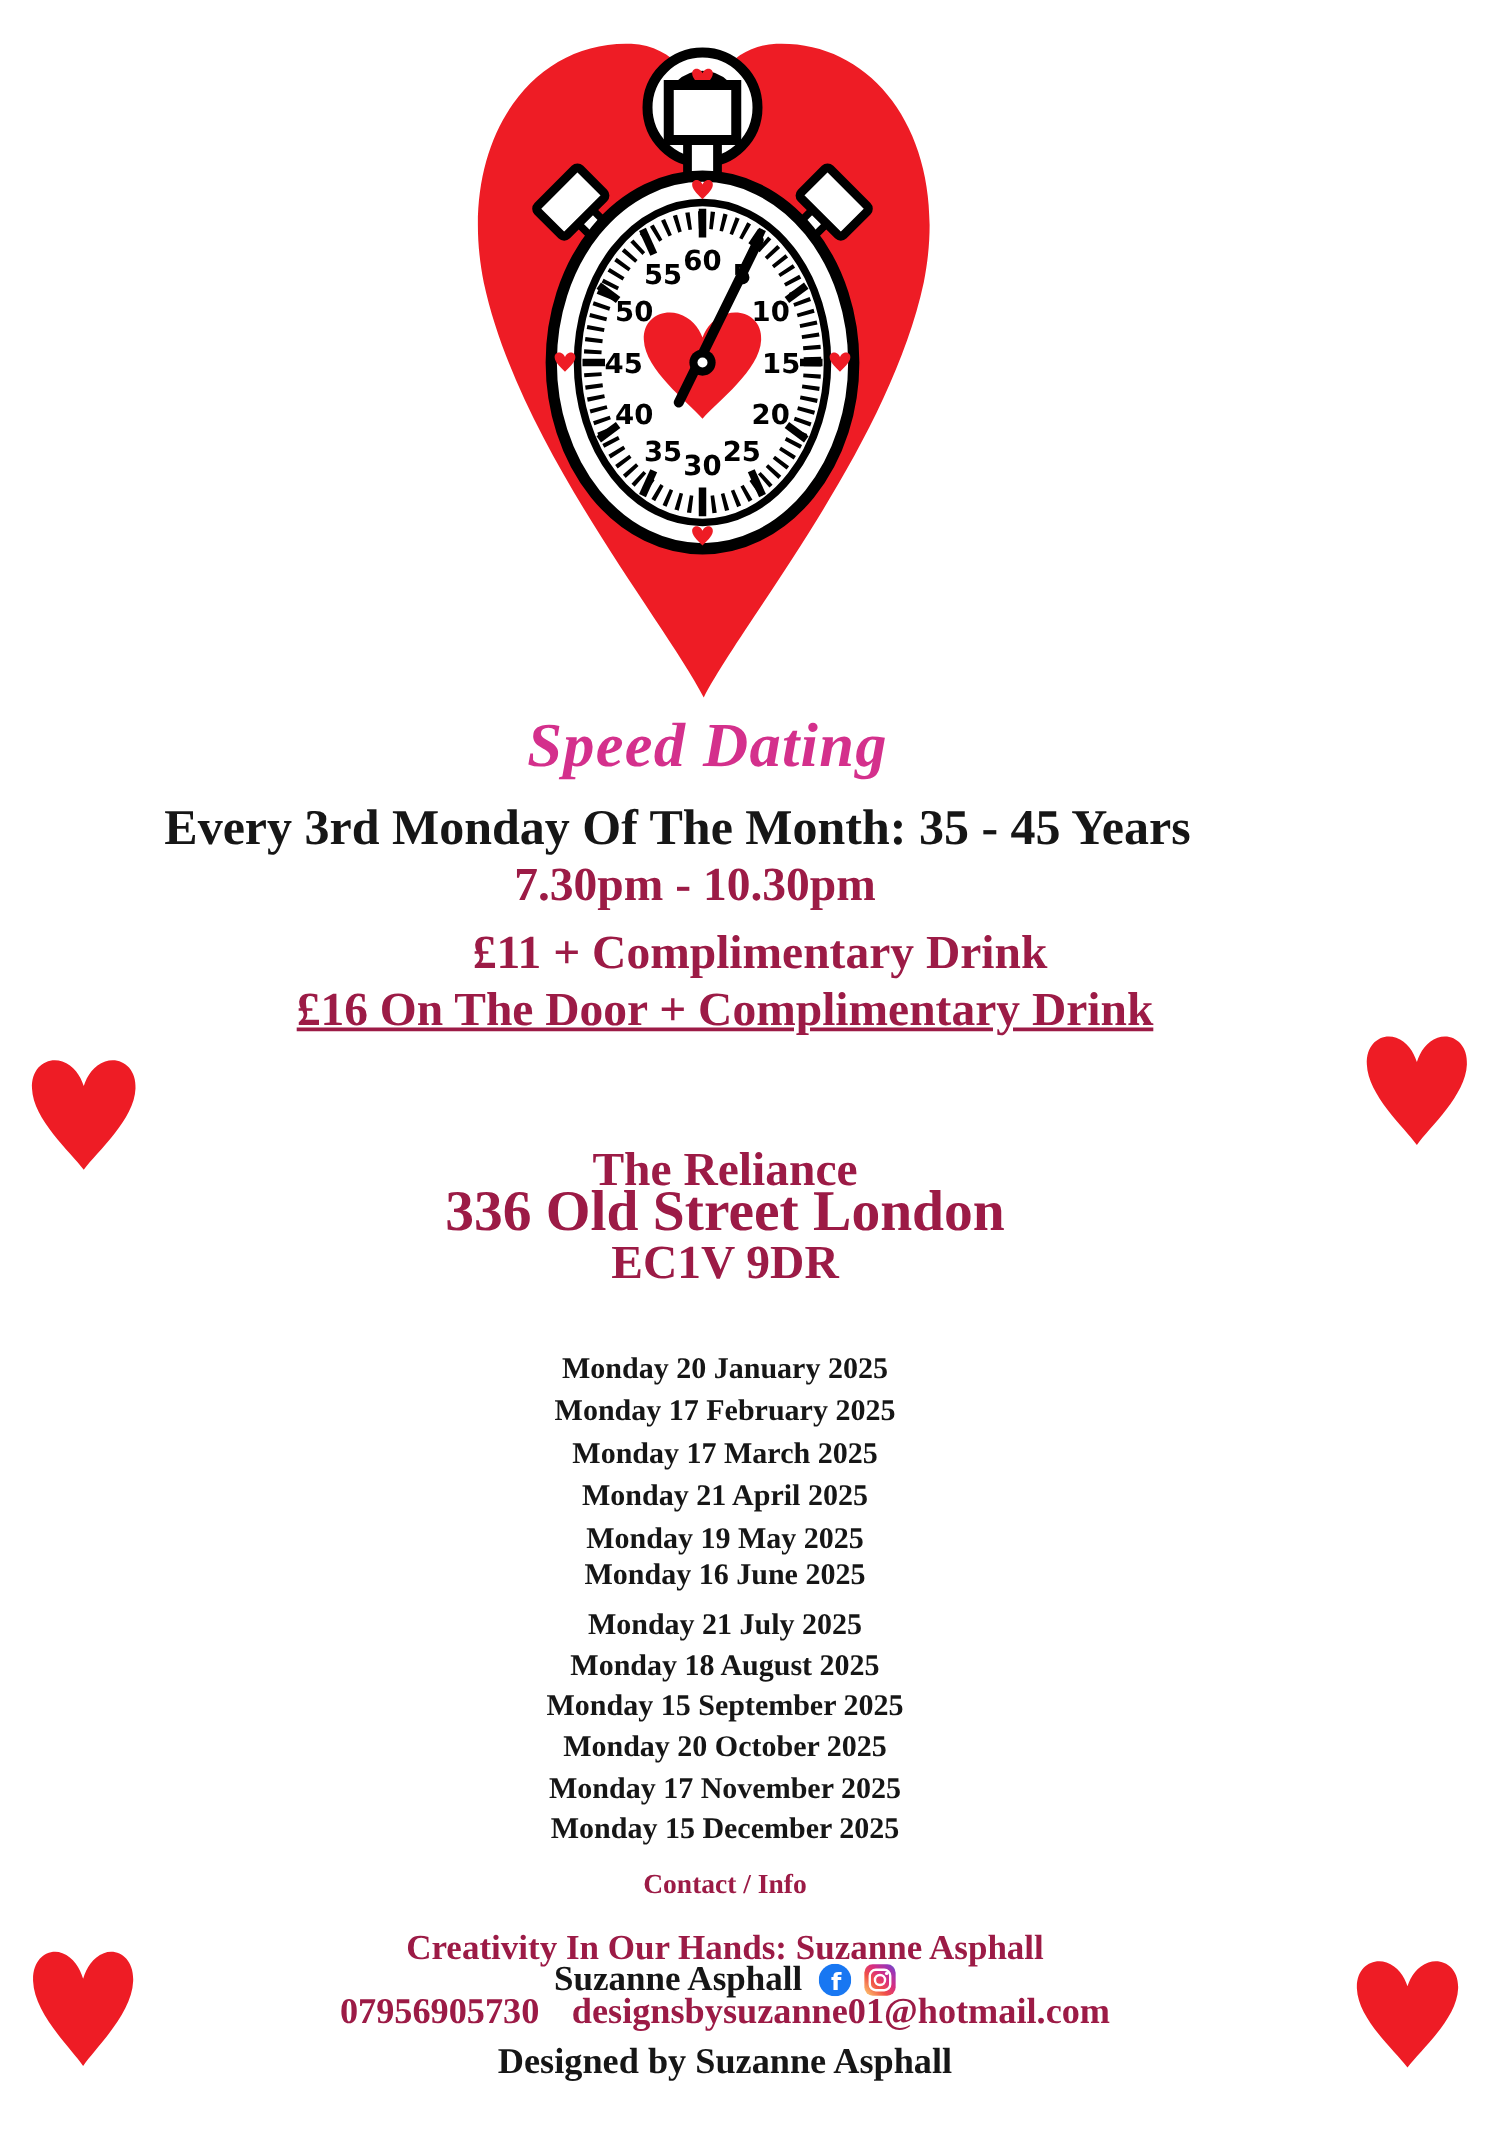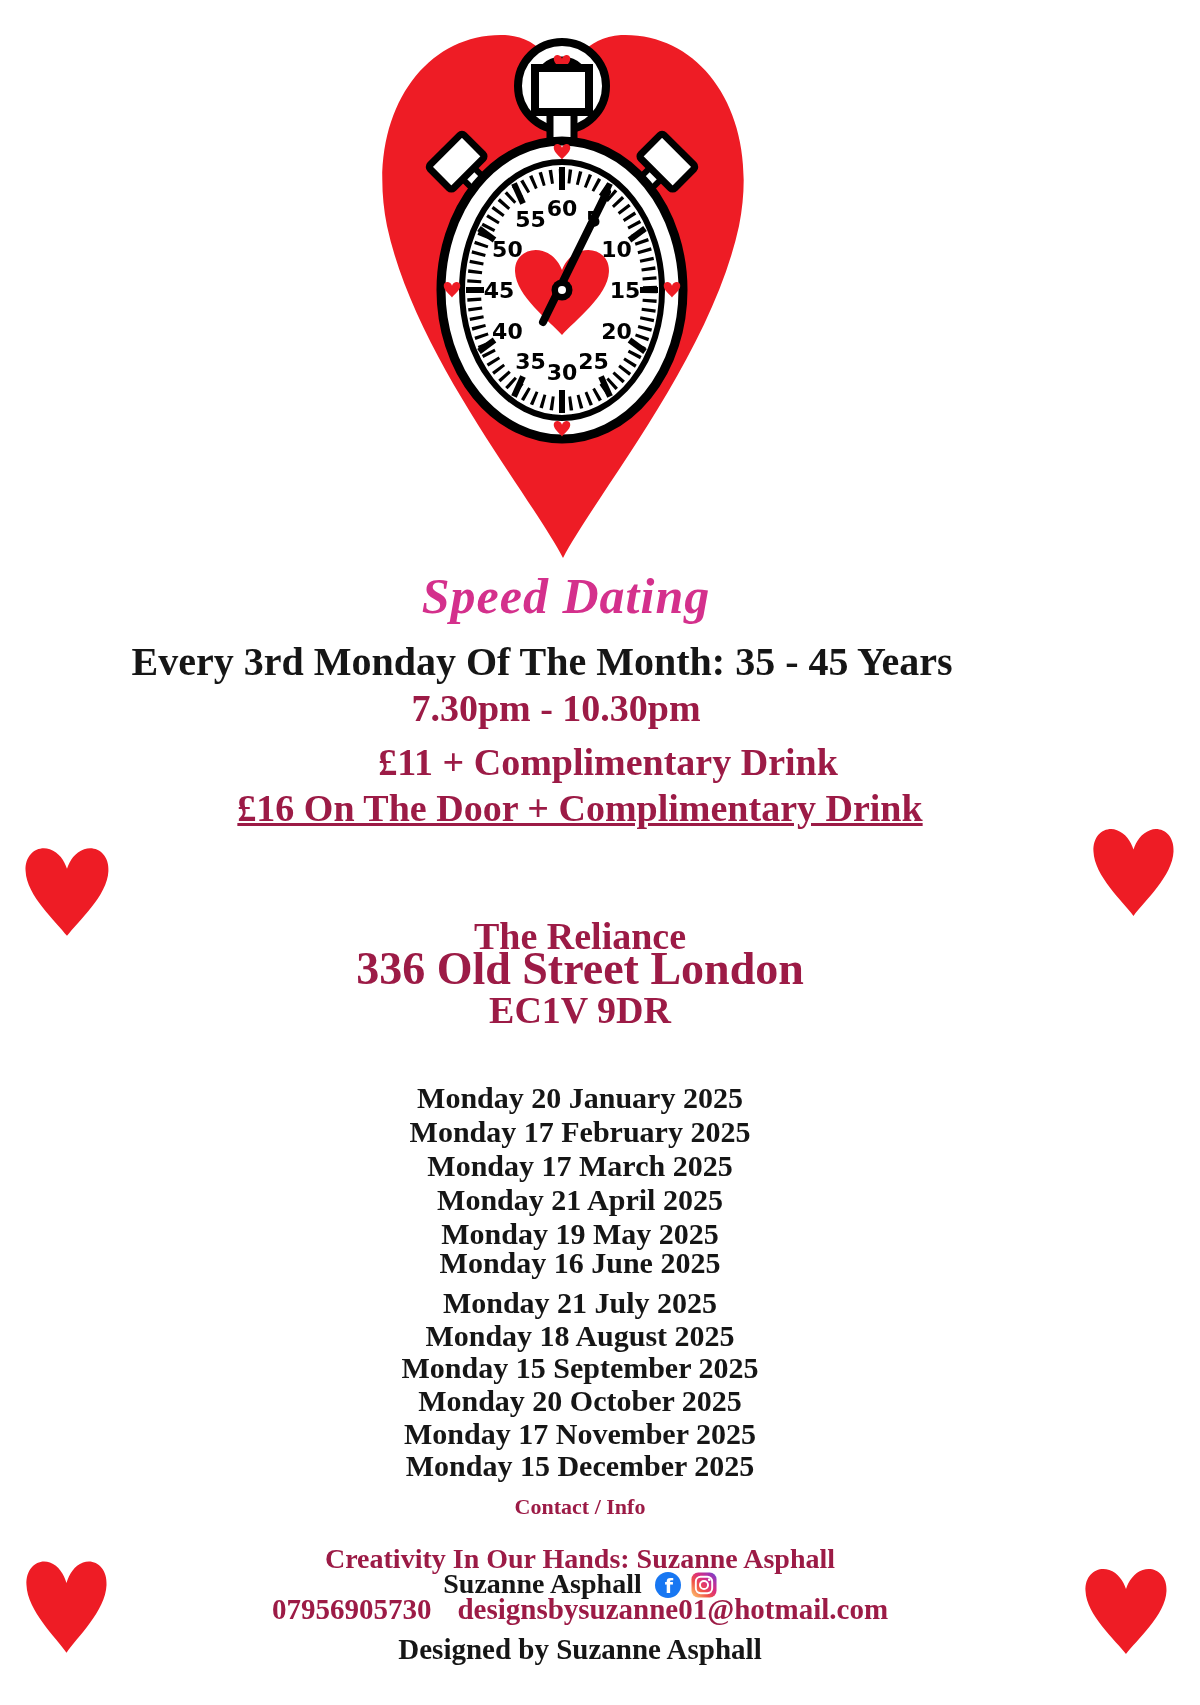--- a/index.html
+++ b/index.html
@@ -15,21 +15,21 @@
   .maroon{color:#9c1b46;}
   .ink{color:#161616;}
   .title{top:571px;font-size:50px;font-style:italic;transform:translateX(-14px);letter-spacing:1px;}
   .frequency{top:642px;font-size:40px;transform:translateX(-38px);}
   .time{top:689px;font-size:38px;transform:translateX(-24px);}
   .price1{top:743px;font-size:38px;margin-left:28px;}
   .price2{top:789px;font-size:38px;text-decoration:underline;}
   .venue1{top:899px;font-size:38px;margin-top:18px;}
   .venue2{top:946px;font-size:46px;}
   .venue3{top:991px;font-size:38px;}
-  .date{font-size:30px;}
+  .date{font-size:24px;}
   .contact-heading{top:1496px;font-size:22px;}
   .org{top:1545px;font-size:28px;}
   .person{top:1570px;font-size:28px;}
   .phoneline{top:1595px;font-size:29px;}
   .credit{top:1635px;font-size:29px;}
   .hero{position:absolute;left:357px;top:10px;}
   .heart-deco{position:absolute;}
   .social-icon{vertical-align:-5px;margin-left:6px;}
   .email-sp{margin-left:26px;margin-top:24px;}
 </style>

